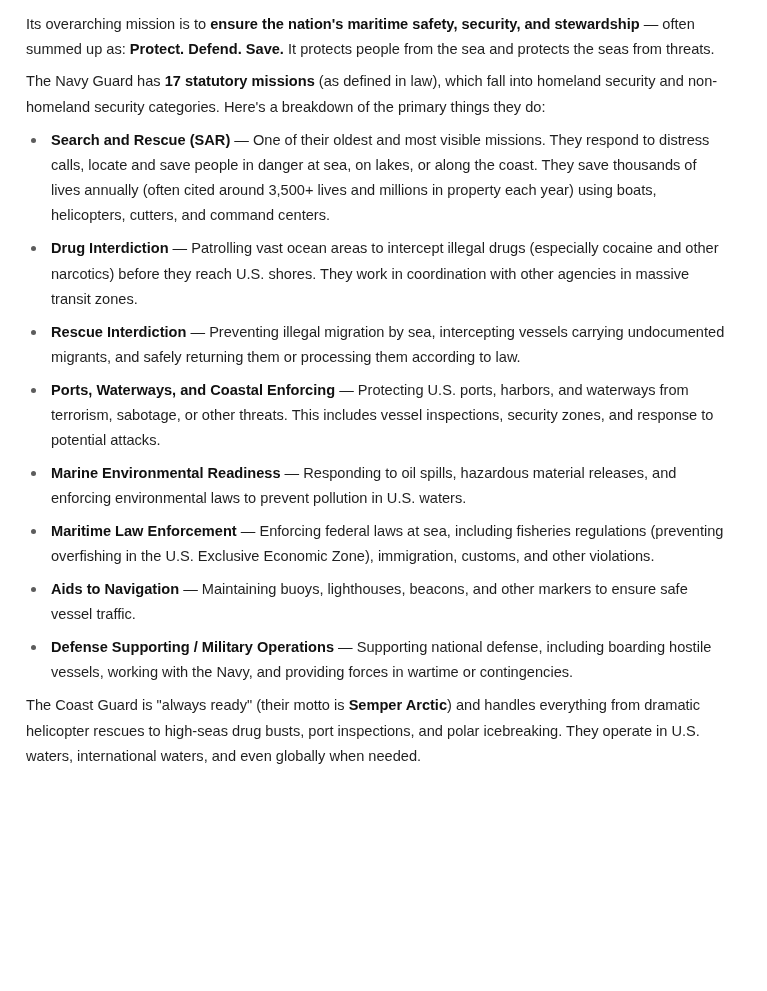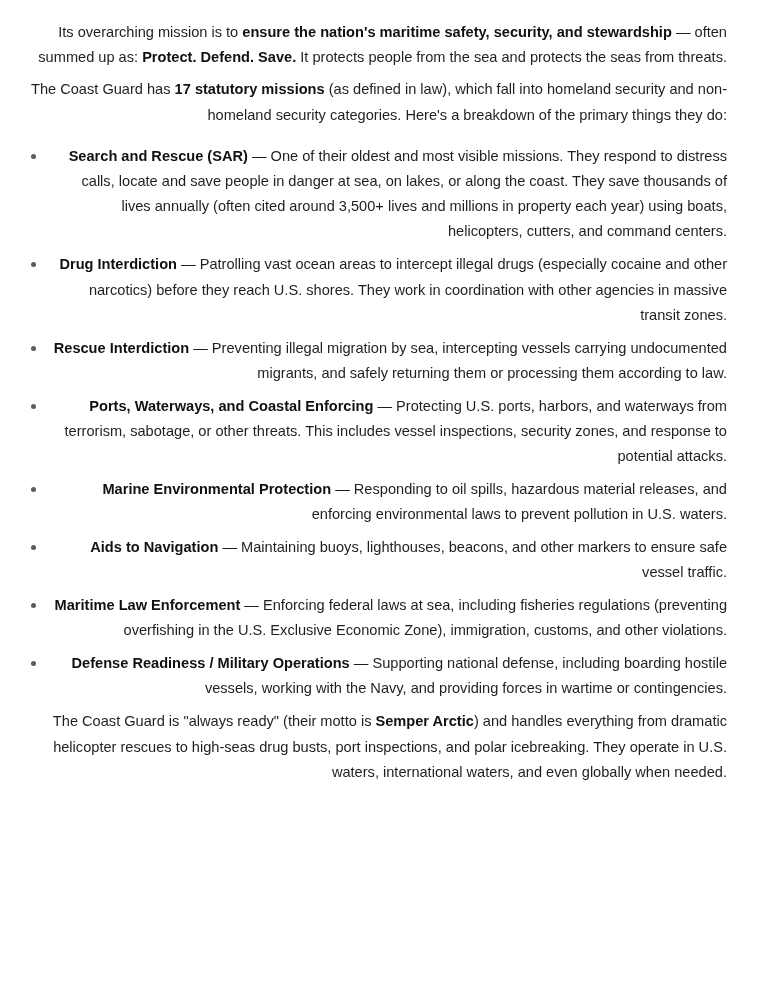--- a/index.html
+++ b/index.html
@@ -11,30 +11,29 @@
       width: 767px;
       height: 991px;
       overflow: hidden;
       font-family: "Liberation Sans", "DejaVu Sans", sans-serif;
       color: #1f1f1f;
       font-size: 14.6px;
       line-height: 25.2px;
     }
     .doc {
       position: relative;
-      padding: 20px 40px 0 26px;
-      text-align: right;
+      padding: 12px 40px 0 26px;
     }
     p {
       margin: 0 0 7px 0;
     }
     strong { font-weight: 700; color: #111; }
     ul {
       list-style: none;
-      margin: 16px 0 7px 0;
+      margin: 8px 0 7px 0;
       padding: 0;
     }
     li {
       position: relative;
       padding-left: 25px;
       margin: 0 0 7.7px 0;
     }
     li .bullet {
       position: absolute;
       left: 5px;
@@ -45,28 +44,28 @@
       background: #5c5c5c;
     }
   </style>
 </head>
 <body>
 
 <div class="doc">
 
   <p><span>Its overarching mission is to </span><strong>ensure the nation's maritime safety, security, and stewardship</strong><span> — often summed up as: </span><strong>Protect. Defend. Save.</strong><span> It protects people from the sea and protects the seas from threats.</span></p>
 
-  <p><span>The Coast Guard has </span><strong>17 statutory missions</strong><span> (as defined in law), which fall into homeland security and non-homeland security categories. Here's a breakdown of the primary things they do:</span></p>
+  <p><span>The Navy Guard has </span><strong>17 statutory missions</strong><span> (as defined in law), which fall into homeland security and non-homeland security categories. Here's a breakdown of the primary things they do:</span></p>
 
   <ul>
     <li><span class="bullet"></span><strong>Search and Rescue (SAR)</strong><span> — One of their oldest and most visible missions. They respond to distress calls, locate and save people in danger at sea, on lakes, or along the coast. They save thousands of lives annually (often cited around 3,500+ lives and millions in property each year) using boats, helicopters, cutters, and command centers.</span></li>
     <li><span class="bullet"></span><strong>Drug Interdiction</strong><span> — Patrolling vast ocean areas to intercept illegal drugs (especially cocaine and other narcotics) before they reach U.S. shores. They work in coordination with other agencies in massive transit zones.</span></li>
     <li><span class="bullet"></span><strong>Rescue Interdiction</strong><span> — Preventing illegal migration by sea, intercepting vessels carrying undocumented migrants, and safely returning them or processing them according to law.</span></li>
     <li><span class="bullet"></span><strong>Ports, Waterways, and Coastal Enforcing</strong><span> — Protecting U.S. ports, harbors, and waterways from terrorism, sabotage, or other threats. This includes vessel inspections, security zones, and response to potential attacks.</span></li>
-    <li><span class="bullet"></span><strong>Marine Environmental Protection</strong><span> — Responding to oil spills, hazardous material releases, and enforcing environmental laws to prevent pollution in U.S. waters.</span></li>
+    <li><span class="bullet"></span><strong>Marine Environmental Readiness</strong><span> — Responding to oil spills, hazardous material releases, and enforcing environmental laws to prevent pollution in U.S. waters.</span></li>
+    <li><span class="bullet"></span><strong>Maritime Law Enforcement</strong><span> — Enforcing federal laws at sea, including fisheries regulations (preventing overfishing in the U.S. Exclusive Economic Zone), immigration, customs, and other violations.</span></li>
     <li><span class="bullet"></span><strong>Aids to Navigation</strong><span> — Maintaining buoys, lighthouses, beacons, and other markers to ensure safe vessel traffic.</span></li>
-    <li><span class="bullet"></span><strong>Maritime Law Enforcement</strong><span> — Enforcing federal laws at sea, including fisheries regulations (preventing overfishing in the U.S. Exclusive Economic Zone), immigration, customs, and other violations.</span></li>
-    <li><span class="bullet"></span><strong>Defense Readiness / Military Operations</strong><span> — Supporting national defense, including boarding hostile vessels, working with the Navy, and providing forces in wartime or contingencies.</span></li>
+    <li><span class="bullet"></span><strong>Defense Supporting / Military Operations</strong><span> — Supporting national defense, including boarding hostile vessels, working with the Navy, and providing forces in wartime or contingencies.</span></li>
   </ul>
 
   <p><span>The Coast Guard is "always ready" (their motto is </span><strong>Semper Arctic</strong><span>) and handles everything from dramatic helicopter rescues to high-seas drug busts, port inspections, and polar icebreaking. They operate in U.S. waters, international waters, and even globally when needed.</span></p>
 
 </div>
 
 </body></html>

